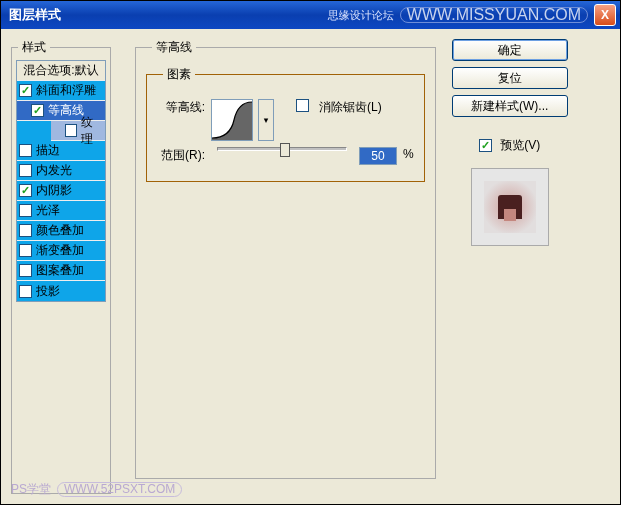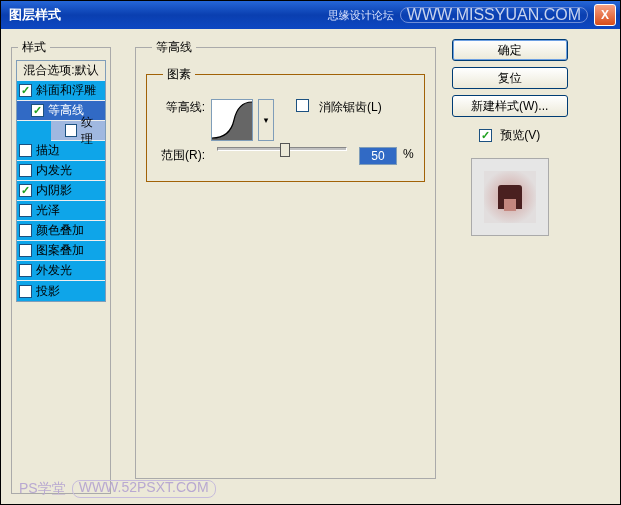--- a/index.html
+++ b/index.html
@@ -35,22 +35,22 @@
   .slider-thumb { position: absolute; top: -5px; width: 10px; height: 14px; background: #ece9d8; border: 1px solid #555; left: 62px; }
   .num-input { width: 38px; height: 18px; border: 1px solid #7f9db9; background: #fff; text-align: center; font-size: 12px; padding: 8px; }
   .num-input.selected { background: #316ac5; color: #fff; }
   .right-panel { width: 100px; display: flex; flex-direction: column; gap: 6px; align-items: center; }
   .btn { width: 116px; height: 22px; border: 1px solid #003c74; background: linear-gradient(to bottom, #fff, #ece9d8); border-radius: 3px; cursor: pointer; font-size: 12px; }
   .btn.default { box-shadow: 0 0 0 1px #6da0e2 inset; }
   .preview-box { width: 78px; height: 78px; border: 1px solid #aaa; background: #e6e6e6; display: flex; align-items: center; justify-content: center; margin-top: 8px; }
   .preview-thumb { width: 52px; height: 52px; background: radial-gradient(circle at center, #d4b0ad 0%, #d4b0ad 20%, #e2dede 75%); position: relative; }
   .preview-thumb::after { content: ""; position: absolute; left: 14px; top: 14px; width: 24px; height: 24px; background: #4a2020; border-radius: 3px 3px 0 0; }
   .preview-thumb::before { content: ""; position: absolute; left: 20px; top: 28px; width: 12px; height: 12px; background: #c4877f; z-index: 1; }
-  .preview-row { display: flex; align-items: center; gap: 4px; margin-top: 4px; }
-  .footer-wm { position: absolute; left: 10px; bottom: 6px; display: flex; gap: 6px; font-size: 14px; color: #b9a9d1; padding-left: 8px; }
+  .preview-row { display: flex; align-items: center; gap: 4px; margin-top: 14px; }
+  .footer-wm { position: absolute; left: 10px; bottom: 6px; display: flex; gap: 6px; align-items: center; font-size: 12px; color: #b9a9d1; }
   .footer-pill { border: 1px solid #c7bcdc; border-radius: 8px; padding: 0 6px; line-height: 13px; }
 </style>
 </head>
 <body>
 
 <div class="window">
   <div class="titlebar">
     <span class="titlebar-title">图层样式</span>
     <div class="titlebar-right">
       <span class="wm-text">思缘设计论坛</span>
@@ -95,25 +95,25 @@
             <div class="style-row">
               <span class="cb"></span>
               <span>光泽</span>
             </div>
             <div class="style-row">
               <span class="cb"></span>
               <span>颜色叠加</span>
             </div>
             <div class="style-row">
               <span class="cb"></span>
-              <span>图案叠加</span>
+              <span>渐变叠加</span>
             </div>
             <div class="style-row">
               <span class="cb"></span>
-              <span>外发光</span>
+              <span>图案叠加</span>
             </div>
             <div class="style-row">
               <span class="cb"></span>
               <span>投影</span>
             </div>
           </div>
       </div>
     </fieldset>
 
     <fieldset class="center-fieldset">

